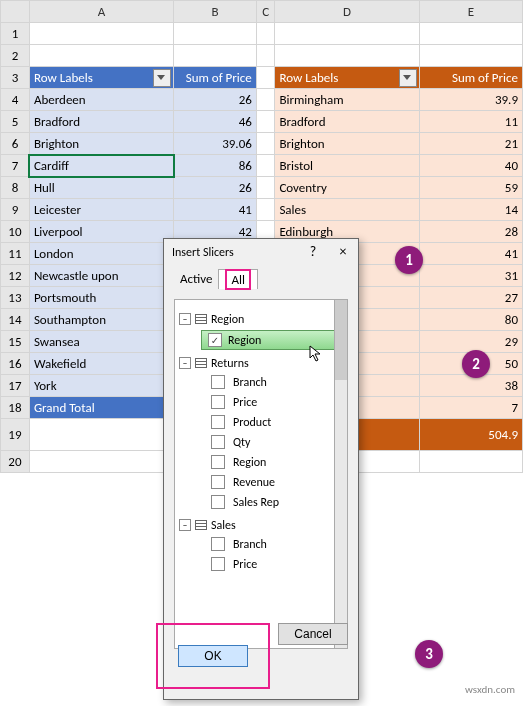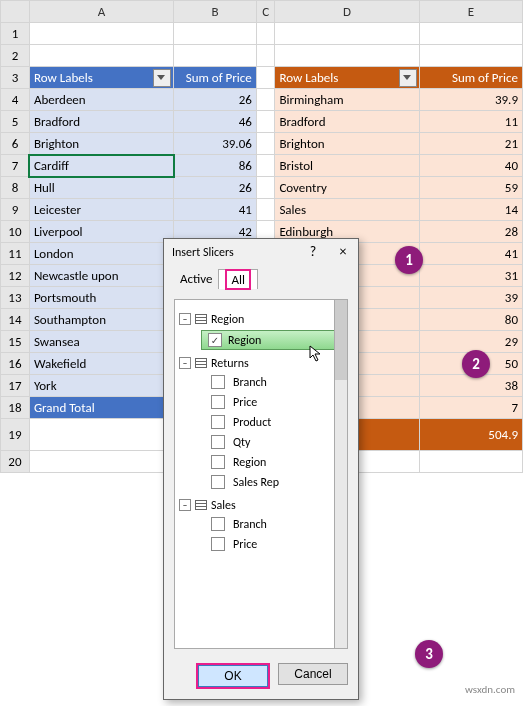--- a/index.html
+++ b/index.html
@@ -36,21 +36,21 @@
 .tbl-icon:before{content:"";position:absolute;inset:0;border:1px solid #666}
 .tbl-icon:after{content:"";position:absolute;left:0;right:0;top:3px;height:1px;background:#666;box-shadow:0 3px 0 #666}
 .field{display:flex;align-items:flex-end;gap:8px;padding:3px 0 3px 32px}
 .chk{width:12px;height:12px;border:1px solid #888;background:#fff;display:flex;align-items:center;justify-content:center;font-size:10px;color:#444}
 .region-sel{background:linear-gradient(#c5f0c5,#8fd88f);border:1px solid #5a9c5a;padding:2px 6px;margin:2px 0 2px 22px;display:flex;align-items:center;gap:6px;width:128px}
 .cursor{position:absolute;width:14px;height:18px}
 .cursor svg{display:block}
 .btns{position:absolute;bottom:10px;right:10px;display:flex;gap:8px}
 .btn{width:70px;height:22px;border:1px solid #999;background:#e1e1e1;font-size:12px}
 .btn.ok{background:#cfe6ff;border:1px solid #3a7bbf}
-.ok-hl{border:2px solid #e91e8c;padding:0;display:inline-block}
+.ok-hl{border:2px solid #e91e8c;padding:20px;display:inline-block}
 .callout{position:absolute;width:28px;height:28px;border-radius:50%;background:#8e1b7a;color:#fff;font-weight:bold;display:flex;align-items:center;justify-content:center;font-size:15px;box-shadow:0 1px 3px rgba(0,0,0,.4)}
 .callout:before{content:"";position:absolute;left:-6px;top:8px;border:6px solid transparent;border-right:8px solid #8e1b7a}
 .watermark{position:absolute;bottom:10px;right:8px;font-size:11px;color:#888}
 </style>
 </head>
 <body>
 
 <table class="grid">
 <tbody>
       <tr class="colhdr">
@@ -156,21 +156,21 @@
         <td></td>
         <td class="orange-body"></td>
         <td class="orange-body num">31</td>
       </tr>
 <tr>
         <td class="rowhdr">13</td>
         <td class="blue-body">Portsmouth</td>
         <td></td>
         <td></td>
         <td class="orange-body"></td>
-        <td class="orange-body num">39</td>
+        <td class="orange-body num">27</td>
       </tr>
 <tr>
         <td class="rowhdr">14</td>
         <td class="blue-body">Southampton</td>
         <td></td>
         <td></td>
         <td class="orange-body"></td>
         <td class="orange-body num">80</td>
       </tr>
 <tr>
@@ -267,20 +267,24 @@
       <div class="field">
           <span class="chk"></span>
           <span>Qty</span>
         </div>
       <div class="field">
           <span class="chk"></span>
           <span>Region</span>
         </div>
       <div class="field">
           <span class="chk"></span>
+          <span>Revenue</span>
+        </div>
+      <div class="field">
+          <span class="chk"></span>
           <span>Sales Rep</span>
         </div>
     </div>
     <div class="tree-group">
       <div class="tree-label">
           <span class="expander">−</span>
           <span class="tbl-icon"></span>
           <span>Sales</span>
         </div>
       <div class="field">

